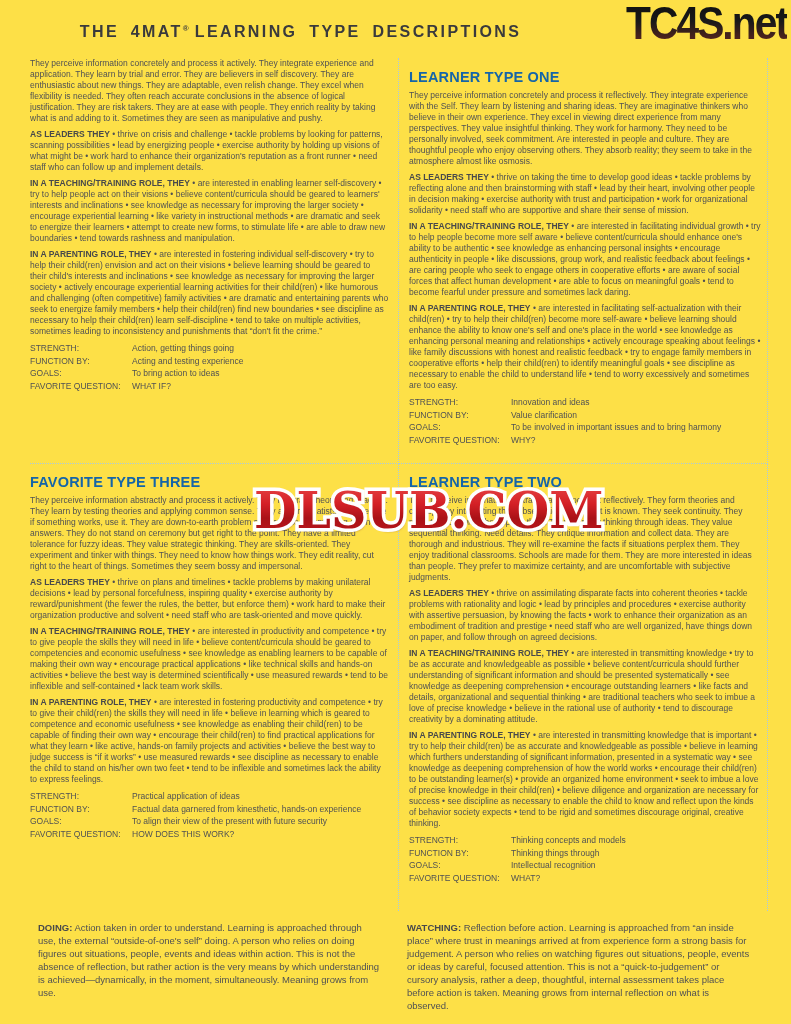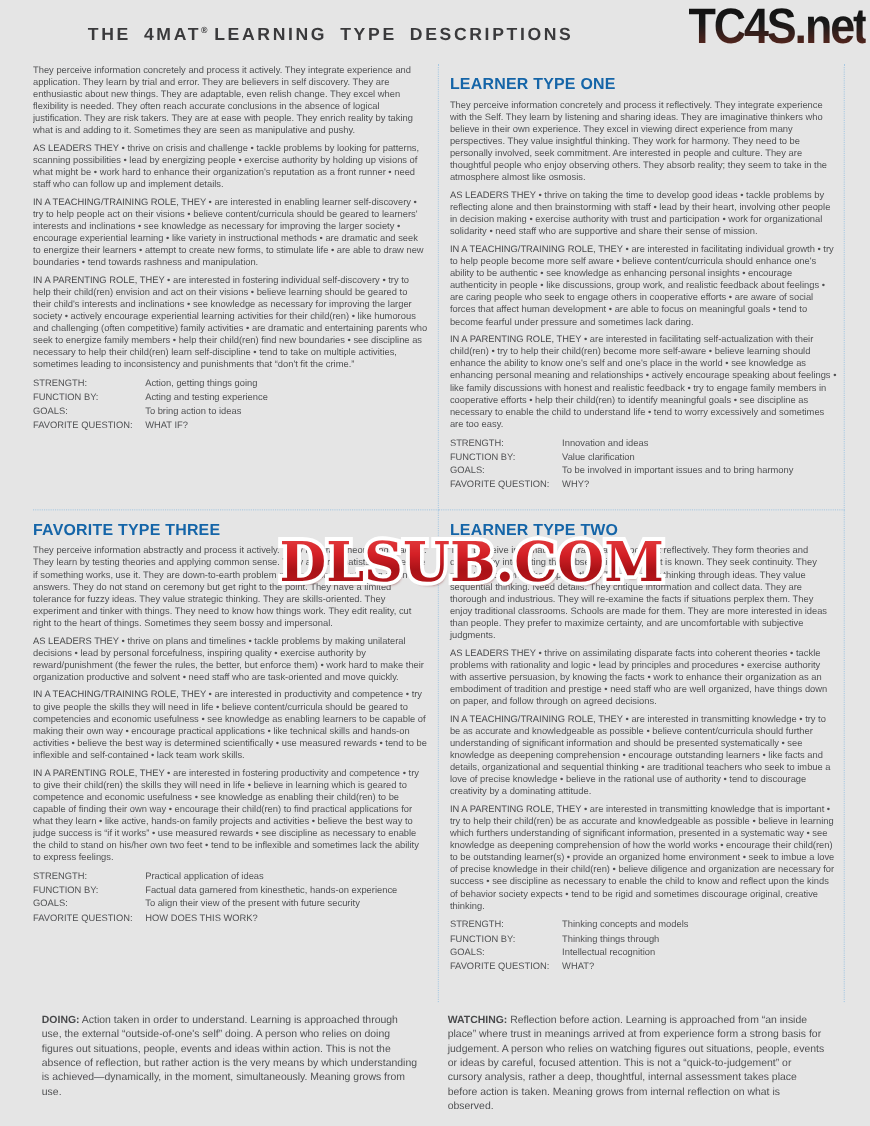--- a/index.html
+++ b/index.html
@@ -1,18 +1,18 @@
 <!DOCTYPE html>
 <html><head>
 <meta charset="utf-8">
 <style>
   * { margin:0; padding:0; box-sizing:border-box; }
   html,body { width:791px; height:1024px; }
   body { background:#ffffff; font-family:"Liberation Sans", sans-serif; position:relative; overflow:hidden; }
-  .page { position:absolute; inset:0; background:#e5e5e5; }
+  .page { position:absolute; inset:0; background:#fde047; }
 
   
   .header { position:relative; height:58px; }
   .doc-title { position:absolute; top:23px; left:0; width:76%; text-align:center;
     font-size:16px; font-weight:bold; letter-spacing:2.4px; word-spacing:5px; color:#3a3a3c; white-space:nowrap; }
   .doc-title sup { font-size:8px; letter-spacing:0; vertical-align:super; }
   .doc-title .rest { margin-left:6px; }
   .logo { position:absolute; top:-2px; right:4px; font-size:42px; font-weight:bold; letter-spacing:-2px;
     font-family:"Liberation Sans", sans-serif; transform:scale(0.97,1.08); transform-origin:top right;
     background:linear-gradient(180deg,#0d0d0d 0%,#191919 45%,#4e241d 78%,#7a3a2c 100%);
@@ -23,21 +23,21 @@
   .cell { overflow:hidden; }
   .cl { border-right:1px dotted #a7c8e2; padding-right:9px; }
   .cr { border-right:1px dotted #a7c8e2; padding-left:10px; padding-right:5px; }
   .row1 { height:406px; border-bottom:1px dotted #a7c8e2; }
   .row2 { height:447px; }
   .cf { border-right:none; }
 
   h2.sec-title { color:#1565a8; font-size:14.5px; font-weight:bold; letter-spacing:0.2px; margin:11px 0 5px; }
   .row2 h2.sec-title { margin-top:10px; }
   p.body { font-size:8.5px; line-height:11px; color:#505153; margin-bottom:5px; }
-  p.body b.lead { font-weight:normal; color:#48494b; }
+  p.body b.lead { font-weight:bold; color:#48494b; }
   .facts { margin-top:4px; font-size:8.5px; line-height:12.6px; color:#505153; }
   .fact-row { display:flex; }
   .fact-row dt { flex:0 0 102px; }
   .fact-row dd { flex:1; }
 
   .footnote { font-size:9.5px; line-height:13px; color:#505153; padding:10px 18px 0 8px; }
   .footnote b.lead { font-weight:bold; color:#48494b;margin-top:28px; }
 
   
   .wm { position:absolute; pointer-events:none; white-space:nowrap; }

